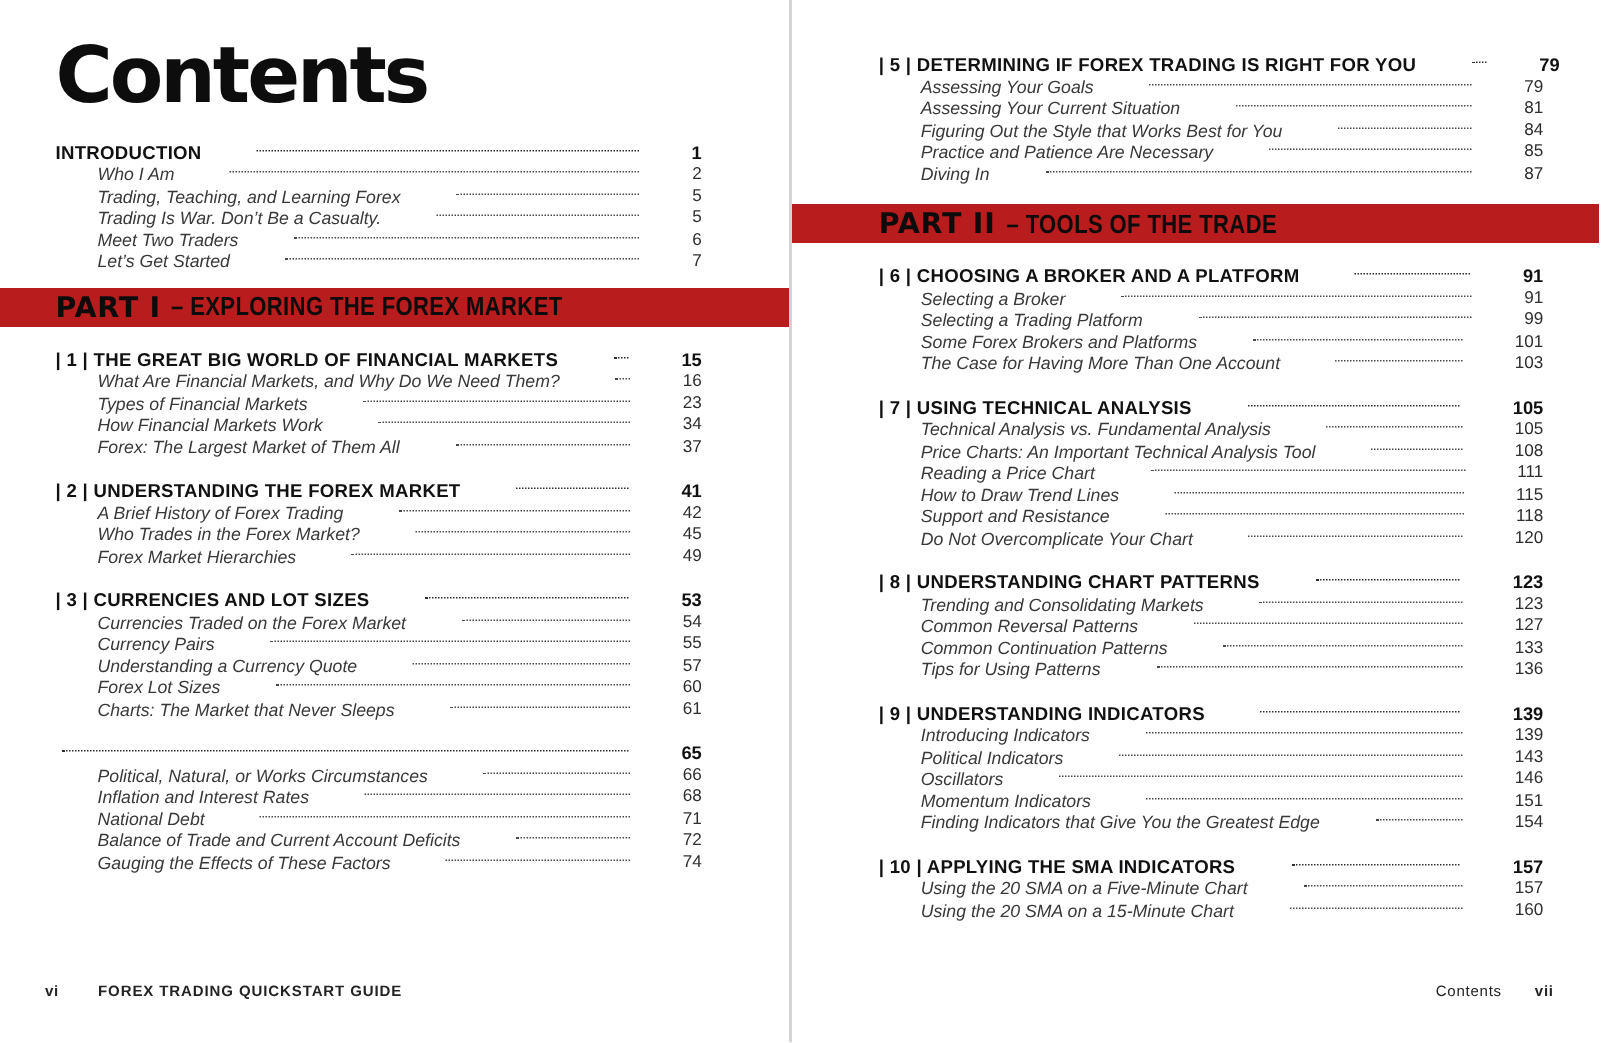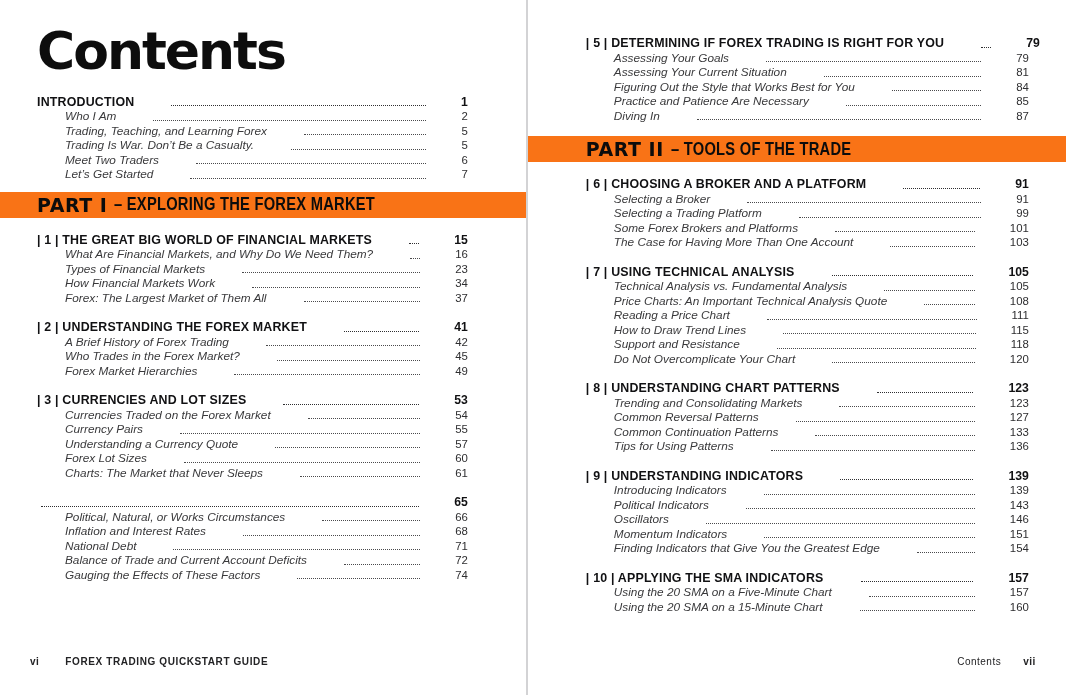--- a/index.html
+++ b/index.html
@@ -18,21 +18,21 @@
     line-height: 1.05;
     letter-spacing: -2px;
     color: #0d0d0d;
     margin: 24px 0 16px 0;
   }
 
   .chapter-group { margin-top: 15px; }
   .chapter-group.first { margin-top: 0; }
   .topgap { margin-top: 36px; }
 
-  .row { display: flex; align-items: flex-end; line-height: 14.5px; gap: 33px; }
+  .row { display: flex; align-items: center; line-height: 14.5px; gap: 33px; }
   .chapter-row .label {
     font-weight: bold;
     font-size: 12.4px;
     letter-spacing: 0.2px;
     color: #111113;
     white-space: nowrap;
   }
   .chapter-row .pagenum { font-weight: bold; font-size: 12.2px; color: #111113; }
   .sub-row { padding-left: 28px; }
   .sub-row .label {
@@ -46,21 +46,21 @@
   .leader {
     flex: 1 1 auto;
     min-width: 10px;
     border-bottom: 1.7px dotted #2f2f31;
     margin: 0 2px 3px 4px;
   }
   .leader-sub { border-bottom: 1.5px dotted #4a4a4c; }
 
   .part-banner {
     height: 26px;
-    background: #f97316;
+    background: #b91c1c;
     display: flex;
     align-items: center;
     margin: 10px calc(-1 * var(--pr)) 4px calc(-1 * var(--pl));
     padding-left: var(--pl);
     white-space: nowrap;
   }
   .part-banner.banner-right { margin-top: 13px; }
   .part-name {
     font-family: "DejaVu Sans", sans-serif;
     font-weight: bold;
@@ -327,21 +327,21 @@
             <span class="label">| 7 | USING TECHNICAL ANALYSIS</span>
             <span class="leader"></span>
             <span class="pagenum">105</span>
           </div>
           <div class="row sub-row">
             <span class="label">Technical Analysis vs. Fundamental Analysis</span>
             <span class="leader leader-sub"></span>
             <span class="pagenum sub-pagenum">105</span>
           </div>
           <div class="row sub-row">
-            <span class="label">Price Charts: An Important Technical Analysis Quote</span>
+            <span class="label">Price Charts: An Important Technical Analysis Tool</span>
             <span class="leader leader-sub"></span>
             <span class="pagenum sub-pagenum">108</span>
           </div>
           <div class="row sub-row">
             <span class="label">Reading a Price Chart</span>
             <span class="leader leader-sub"></span>
             <span class="pagenum sub-pagenum">111</span>
           </div>
           <div class="row sub-row">
             <span class="label">How to Draw Trend Lines</span>

